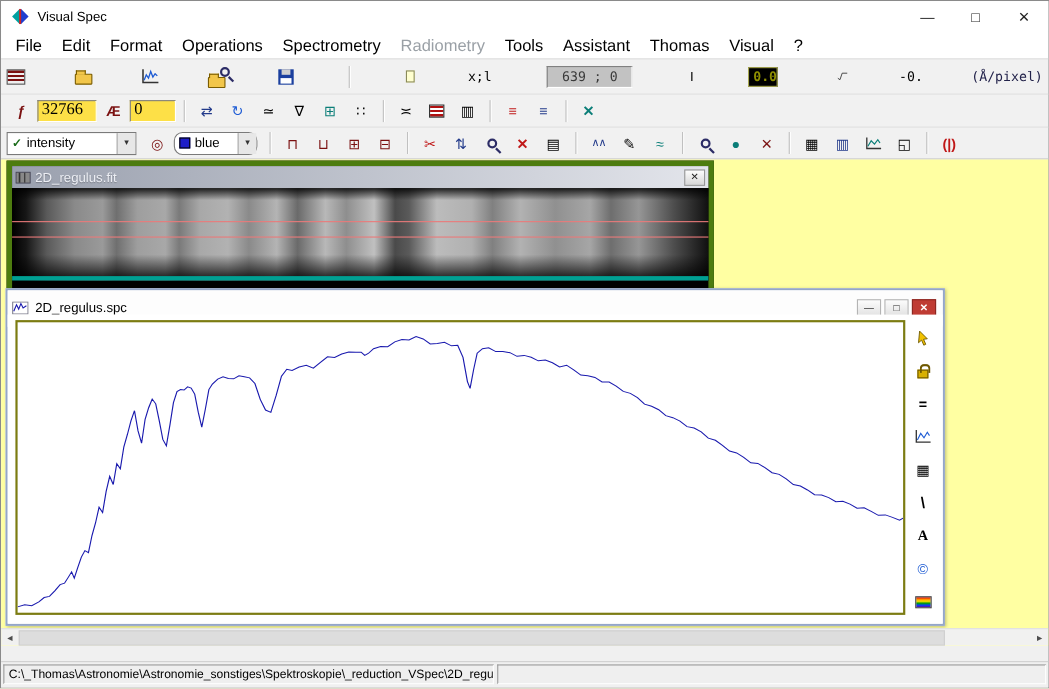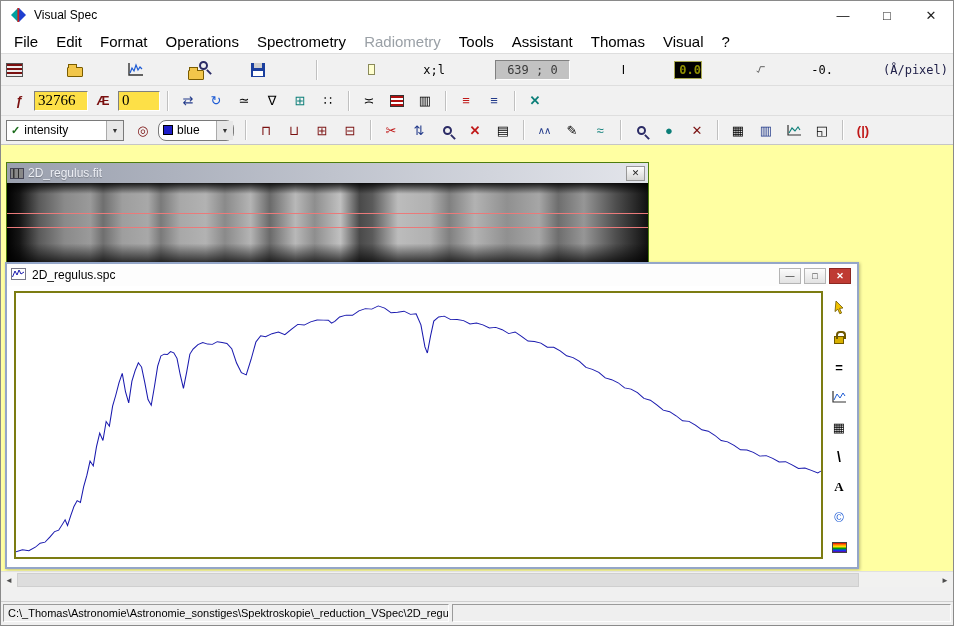--- a/index.html
+++ b/index.html
@@ -60,34 +60,34 @@
   .icon-overlay .icon-mag{position:absolute;right:-2px;top:-1px;}
   .icon-flagstripes{width:14px;height:12px;border:1px solid #333;background:repeating-linear-gradient(180deg,#b01010 0 2px,#fff 2px 4px);}
   .icon-lock{width:10px;height:8px;background:#d8b000;border:1px solid #6e5800;position:relative;margin-top:6px;}
   .icon-lock::before{content:"";position:absolute;top:-6px;left:1px;width:6px;height:6px;border:2px solid #6e5800;border-bottom:none;border-radius:4px 4px 0 0;}
   .icon-rainbow{width:15px;height:11px;border:1px solid #444;background:linear-gradient(180deg,#e00000,#ff8c00,#ffe000,#00a000,#0040ff,#7000a0);}
 
   
   .mdi{flex:1 1 auto;position:relative;background:#ffffa2;overflow:hidden;}
 
   
-  .fit-window{position:absolute;left:5px;top:17px;width:643px;height:124px;border:1px solid #4d7c0f;background:#000;}
+  .fit-window{position:absolute;left:5px;top:1px;width:643px;height:124px;border:5px solid #4d7c0f;background:#000;}
   .fit-titlebar{height:20px;background:linear-gradient(90deg,#9aa0ae,#e3e5eb);display:flex;align-items:center;padding:0 3px;}
   .fit-title{margin-left:4px;color:#eceef4;text-shadow:0 1px 1px rgba(0,0,0,.25);}
   .fit-close{margin-left:auto;width:19px;height:15px;background:linear-gradient(#fdfdfd,#d6d6d6);border:1px solid #979797;font-size:9px;color:#222;display:flex;align-items:center;justify-content:center;}
   .fit-content{position:relative;height:84px;
     background:
       linear-gradient(180deg,rgba(0,0,0,.85) 0%,rgba(0,0,0,0) 13%,rgba(0,0,0,0) 72%,rgba(0,0,0,.8) 97%),
       linear-gradient(90deg,#000 0%,#161616 2%,#5a5a5a 5%,#8a8a8a 9%,#9a9a9a 13%,#6f6f6f 15%,#9e9e9e 18%,#a8a8a8 22%,#7a7a7a 24%,#a8a8a8 27%,#b2b2b2 31%,#8a8a8a 34%,#b4b4b4 38%,#6a6a6a 41%,#b8b8b8 45%,#8e8e8e 48%,#c0c0c0 52%,#4a4a4a 55%,#5a5a5a 57%,#bcbcbc 61%,#b0b0b0 66%,#808080 69%,#b2b2b2 73%,#909090 78%,#a6a6a6 83%,#6e6e6e 86%,#969696 90%,#4e4e4e 95%,#101010 100%);}
   .fit-selection{position:absolute;left:0;right:0;top:36%;height:17%;border-top:1px solid #ea7a7a;border-bottom:1px solid #ea7a7a;}
   .fit-teal{position:absolute;left:0;right:0;bottom:0;height:4px;background:#00a093;}
 
   
   .spc-window{position:absolute;left:4px;top:117px;width:854px;height:307px;border:2px solid #94a6c8;background:#fff;box-shadow:1px 1px 3px rgba(0,0,0,.25);}
-  .spc-titlebar{height:33px;background:#fdfdfd;display:flex;align-items:flex-start;padding:4px 4px;border-bottom:1px solid #e4e4e4;}
+  .spc-titlebar{height:33px;background:#fdfdfd;display:flex;align-items:center;padding:10px 4px;border-bottom:1px solid #e4e4e4;}
   .spc-title{margin-left:6px;}
   .spc-controls{margin-left:auto;display:flex;gap:3px;padding-right:2px;}
   .spc-btn{width:22px;height:16px;display:flex;align-items:center;justify-content:center;border:1px solid #b4b4b4;background:linear-gradient(#fcfcfc,#e2e2e2);font-size:9px;color:#222;}
   .spc-btn.close{background:#bf3b33;border-color:#8c2721;color:#fff;font-weight:bold;}
   .spc-content{position:absolute;top:22px;left:0;right:0;bottom:0;background:#fff;}
   .plot{position:absolute;left:7px;top:5px;right:34px;bottom:8px;border:2px solid #7c7c12;background:#fff;}
   .plot svg{width:100%;height:100%;display:block;}
   .tools{position:absolute;top:5px;right:4px;width:28px;bottom:8px;display:flex;flex-direction:column;align-items:center;gap:10px;padding-top:6px;}
   .tool{width:22px;height:20px;display:flex;align-items:center;justify-content:center;font-size:13px;}
   .tool.serif{font-family:"Liberation Serif",serif;font-weight:bold;}
@@ -164,21 +164,21 @@
     <span class="sep"></span>
     <span class="mini-check"></span>
     <span class="mono">x;l</span>
     <div class="coord-box">639 ; 0</div>
     <span>I</span>
     <div class="ival-box">0.0</div>
     <svg width="15" height="13" viewBox="0 0 15 13" style="margin-right:2px;">
       <polyline points="1,9 4,11 7,2 14,2" fill="none" stroke="#333" stroke-width="1.2"></polyline>
     </svg>
     <span class="mono">-0.</span>
-    <span class="mono" style="margin-left:6px;color:#22224a;">(Å/pixel)</span>
+    <span class="mono" style="color:#22224a;">(Å/pixel)</span>
   </div>
 
   <div class="toolbar tb2">
     <span class="tb maroon bold" style="font-style:italic;">ƒ</span>
     <input class="num-input" value="32766" style="">
     <span class="tb maroon bold">Æ</span>
     <input class="num-input small" value="0" style="">
     <span class="sep"></span>
     <button class="tb navy">⇄</button>
     <button class="tb blue">↻</button>

